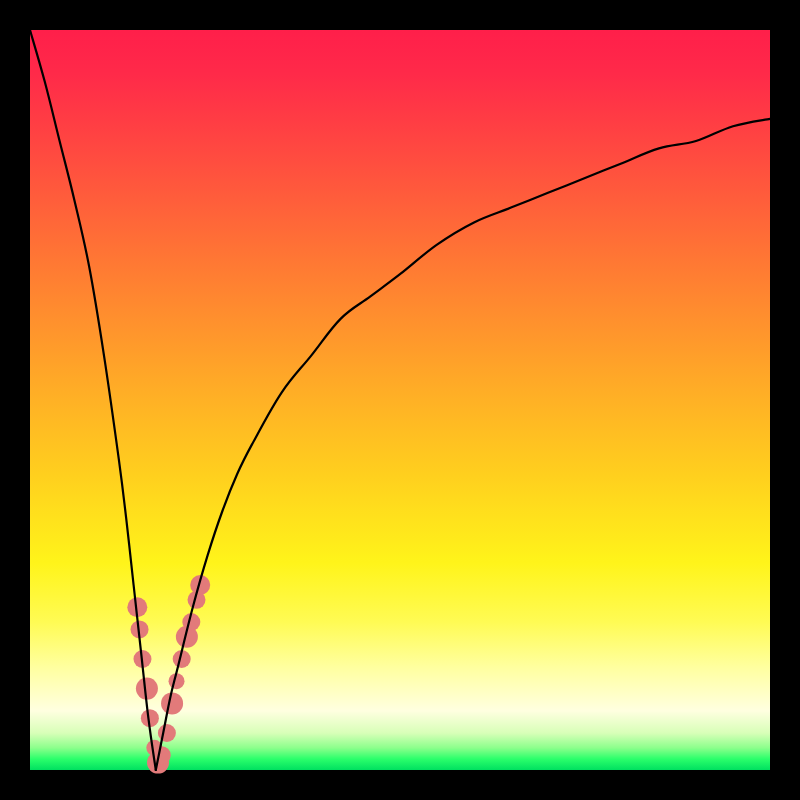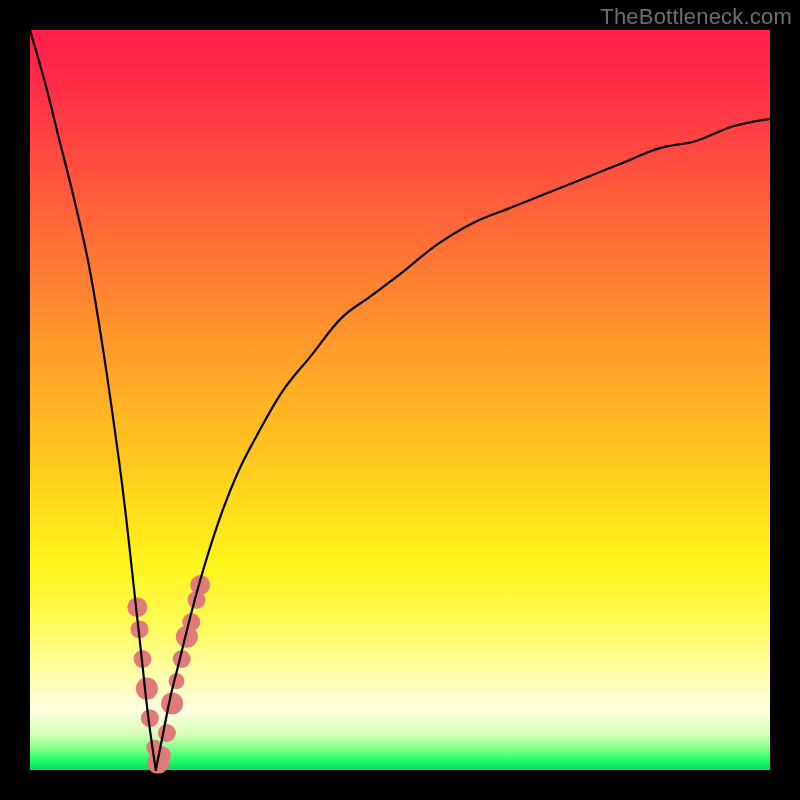--- a/index.html
+++ b/index.html
@@ -67,21 +67,20 @@
   }
   .dot {
     fill: #e27a7a;
     stroke: none;
   }
 </style>
 </head>
 <body>
 
 <div class="chart-container">
-  <div class="watermark">TheBottleneck.com</div>
   <div class="plot-area">
     <svg class="curve-layer" viewBox="0 0 740 740">
       <g id="dots-group">
           <circle cx="107.30" cy="577.20" r="10" class="dot" fill="#e27a7a"></circle>
           <circle cx="109.52" cy="599.40" r="9" class="dot" fill="#e27a7a"></circle>
           <circle cx="112.48" cy="629.00" r="9" class="dot" fill="#e27a7a"></circle>
           <circle cx="116.92" cy="658.60" r="11" class="dot" fill="#e27a7a"></circle>
           <circle cx="119.88" cy="688.20" r="9" class="dot" fill="#e27a7a"></circle>
           <circle cx="124.32" cy="717.80" r="8" class="dot" fill="#e27a7a"></circle>
           <circle cx="128.02" cy="732.60" r="11" class="dot" fill="#e27a7a"></circle>

